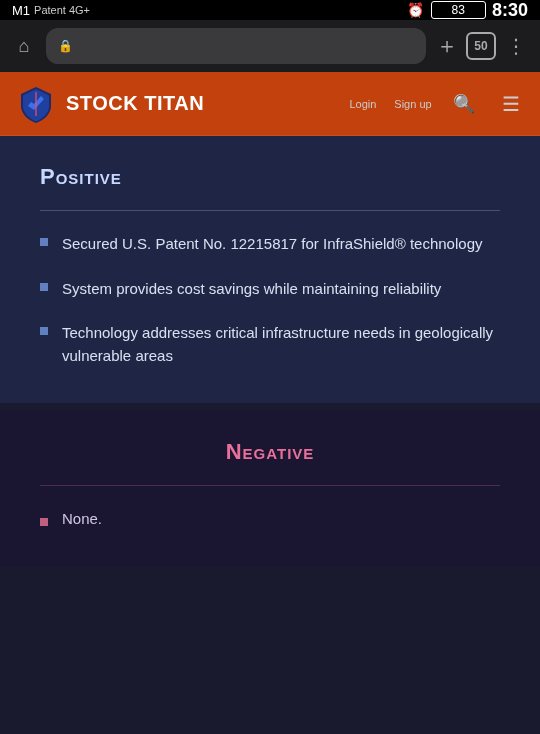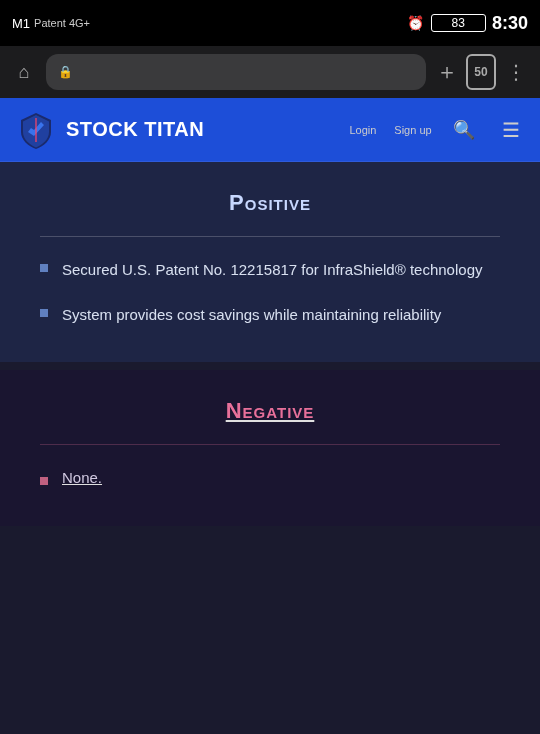--- a/index.html
+++ b/index.html
@@ -13,21 +13,21 @@
     }
 
     
     .status-bar {
       background: #000;
       color: #fff;
       display: flex;
       align-items: center;
       justify-content: space-between;
       padding: 4px 12px;
-      height: 46px;
+      height: 20px;
       font-size: 13px;
       font-weight: 500;
     }
     .status-left {
       display: flex;
       align-items: center;
       gap: 4px;
     }
     .status-right {
       display: flex;
@@ -74,21 +74,21 @@
       font-size: 14px;
     }
     .browser-actions {
       display: flex;
       align-items: center;
       gap: 6px;
       flex-shrink: 0;
     }
     .tab-count {
       width: 30px;
-      height: 36px;
+      height: 28px;
       border: 2px solid #aaa;
       border-radius: 6px;
       display: flex;
       align-items: center;
       justify-content: center;
       color: #aaa;
       font-size: 12px;
       font-weight: bold;
     }
     .more-btn {
@@ -97,21 +97,21 @@
       padding: 2px 4px;
     }
     .new-tab-btn {
       color: #aaa;
       font-size: 22px;
       padding: 2px;
     }
 
     
     .nav-bar {
-      background: #1d4ed8;
+      background: #c2410c;
       padding: 0 16px;
       display: flex;
       align-items: center;
       height: 64px;
       border-bottom: 1px solid rgba(255,255,255,0.08);
     }
     .logo-container {
       display: flex;
       align-items: center;
       gap: 10px;
@@ -153,21 +153,20 @@
       padding: 0;
     }
 
     
     .positive-section {
       background: #1e2545;
       margin: 0;
       padding: 28px 40px 36px;
     }
     .section-title-positive {
-      text-align: center;
       font-size: 22px;
       font-weight: 700;
       color: #c8d8ff;
       margin-bottom: 20px;
       font-variant: small-caps;
       letter-spacing: 1px;
     }
     .divider {
       border: none;
       border-top: 1px solid rgba(255,255,255,0.2);
@@ -196,21 +195,20 @@
       flex-shrink: 0;
       margin-top: 5px;
     }
 
     
     .negative-section {
       background: #1a1530;
       margin: 0;
       padding: 28px 40px 36px;
       margin-top: 8px;
-      text-decoration: underline;
     }
     .section-title-negative {
       text-align: center;
       font-size: 22px;
       font-weight: 700;
       color: #e8709a;
       margin-bottom: 20px;
       font-variant: small-caps;
       letter-spacing: 1px;
     }
@@ -277,20 +275,24 @@
     <hr class="divider">
     <ul class="bullet-list">
       <li>
         <span class="bullet-square"></span>
         <span>Secured U.S. Patent No. 12215817 for InfraShield® technology</span>
       </li>
       <li>
         <span class="bullet-square"></span>
         <span>System provides cost savings while maintaining reliability</span>
       </li>
+      <li>
+        <span class="bullet-square"></span>
+        <span>Technology addresses critical infrastructure needs in geologically vulnerable areas</span>
+      </li>
     </ul>
   </div>
 
   <div class="negative-section">
     <h2 class="section-title-negative">Negative</h2>
     <hr class="divider">
     <ul class="bullet-list">
       <li>
         <span class="bullet-square"></span>
         <span>None.</span>

